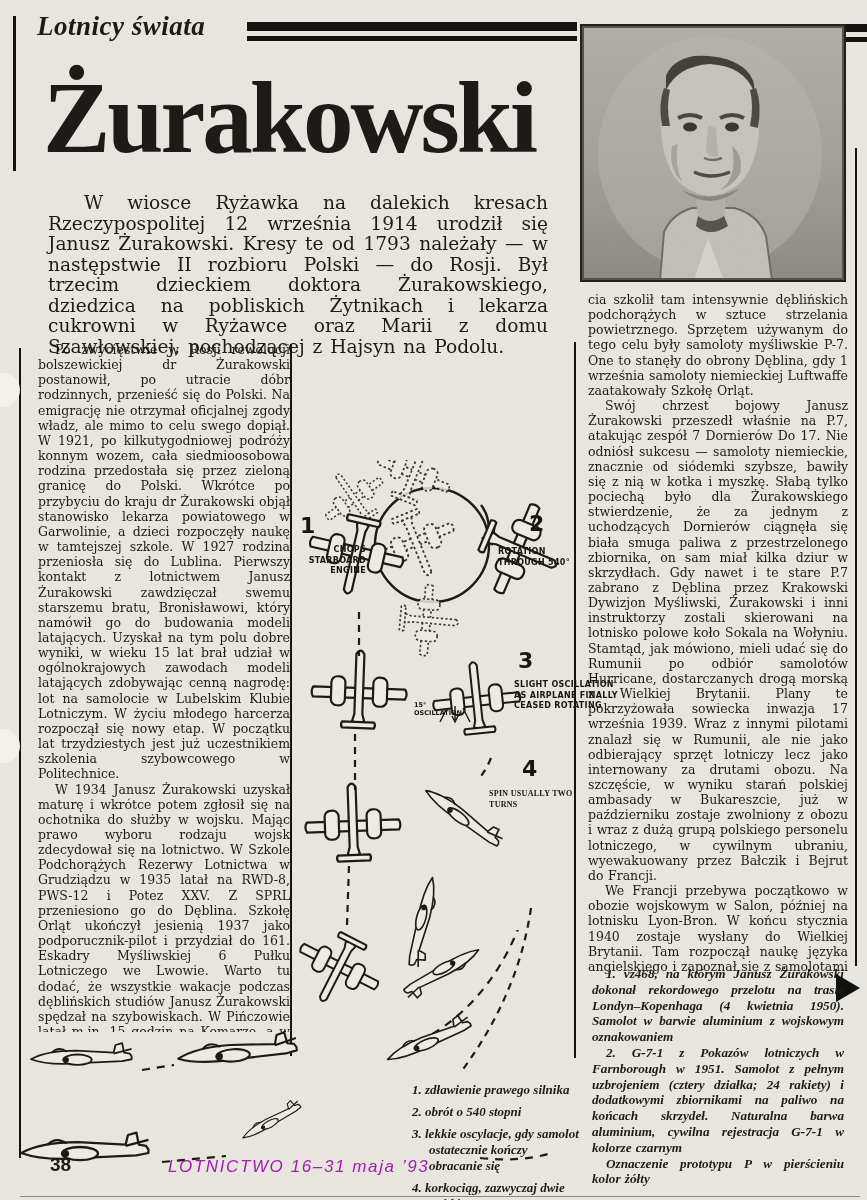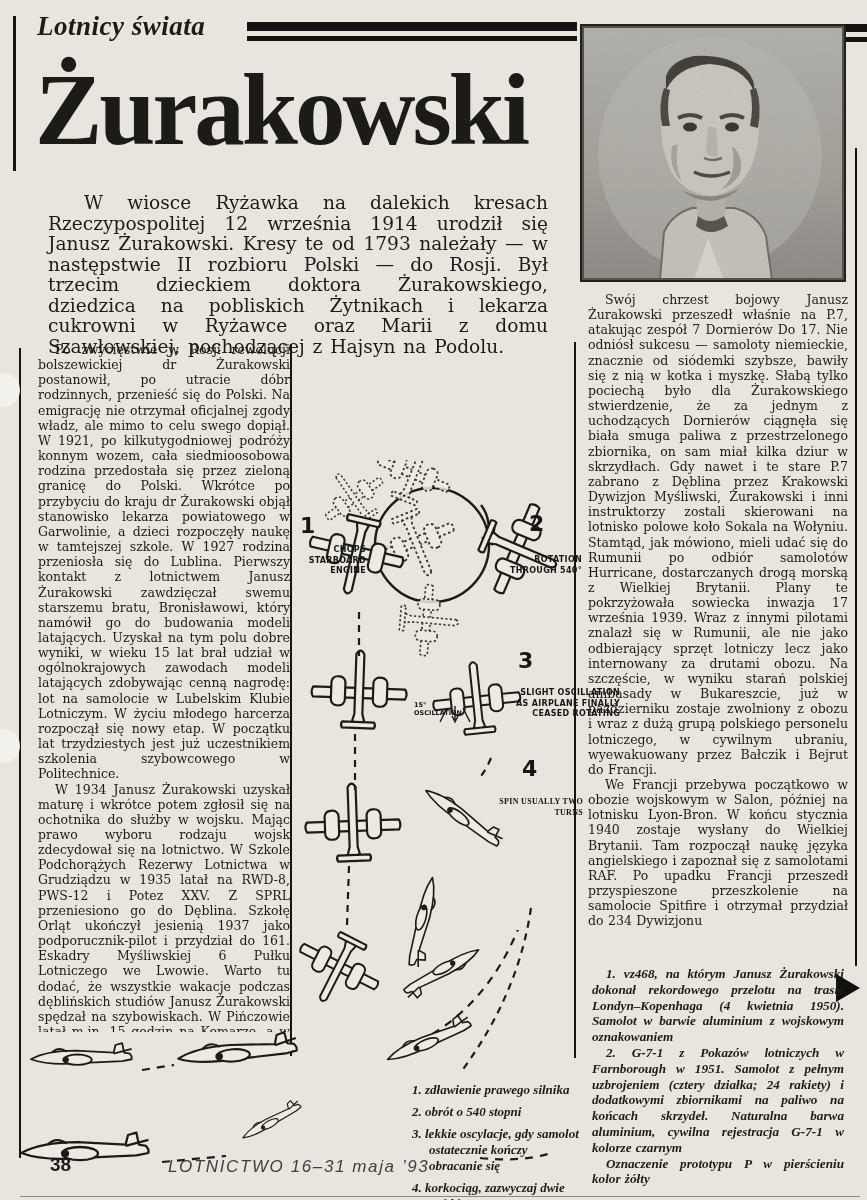--- a/index.html
+++ b/index.html
@@ -42,40 +42,40 @@
   .col-right{left:588px; top:292px; width:260px; height:682px;}
   
   .hole{position:absolute; width:36px; height:36px; border-radius:50%; background:#f3f1eb; box-shadow:inset 1px 0 2px rgba(0,0,0,.12);}
   .hole1{left:-16px; top:372px;}
   .hole2{left:-16px; top:728px;}
   
   .photo{position:absolute; left:580px; top:24px; width:266px; height:258px; border:2px solid #22201c; background:#a3a09a; box-sizing:border-box;}
   
   .dnum{position:absolute; font:700 22px/1 "DejaVu Sans", sans-serif; color:#181613;}
   .dlab{position:absolute; font:700 8px/10.5px "DejaVu Sans", sans-serif; color:#181613; letter-spacing:.3px;}
-  .dlab.center{text-align:right;margin-top:8px;}
+  .dlab.center{text-align:left;}
   .dnote{position:absolute; font:700 6.5px/7.5px "DejaVu Sans", sans-serif; text-align:left; color:#181613;}
   
   .seq-captions{
     position:absolute; left:406px; top:1076px; width:180px;
     font:italic 700 13px/16px "Liberation Serif", serif;
   }
   .seq-captions p{margin:6px; padding-left:17px; text-indent:-17px;}
   .plate-captions{
     position:absolute; left:592px; top:966px; width:252px;
     font:italic 700 13.2px/15.8px "Liberation Serif", serif; text-align:justify; word-spacing:1px;
   }
   .plate-captions p{margin:0; text-indent:14px;}
   .arrow-right{
     position:absolute; left:836px; top:974px; width:0; height:0;
     border-left:24px solid #111; border-top:14px solid transparent; border-bottom:14px solid transparent;
   }
   
   .pageno{position:absolute; left:50px; top:1155px; font:700 19px/1 "Liberation Sans", sans-serif;}
-  .mag{position:absolute; left:168px; top:1158px; font:italic 400 17px/1 "Liberation Sans", sans-serif; letter-spacing:1.6px; color:#404040;}
+  .mag{position:absolute; left:168px; top:1158px; font:italic 400 17px/1 "Liberation Sans", sans-serif; letter-spacing:1.6px; color:#a21caf;}
   .bottomline{position:absolute; left:20px; top:1196px; width:840px; height:1px; background:#8d8a83;}
   .art{position:absolute;}
 </style>
 </head>
 <body>
 
 <div class="page">
 
   <svg width="0" height="0" style="position:absolute" aria-hidden="true">
     <defs>
@@ -95,21 +95,21 @@
       </g>
     </defs>
   </svg>
 
   <div class="vrule r-title"></div>
   <div class="kicker">Lotnicy świata</div>
   <div class="hrule r-hdr1"></div>
   <div class="hrule r-hdr2"></div>
   <div class="hrule r-stub1"></div>
   <div class="hrule r-stub2"></div>
-  <h1 class="title" style="margin:8px">Żurakowski</h1>
+  <h1 class="title" style="margin:16px">Żurakowski</h1>
 
   <div class="photo">
     <svg width="262" height="254" viewBox="0 0 262 254">
       <defs>
         <linearGradient id="bgph" x1="0" y1="0" x2="0" y2="1">
           <stop offset="0" stop-color="#b4b2ad"></stop>
             <stop offset=".55" stop-color="#a5a29c"></stop>
             <stop offset="1" stop-color="#8e8b86"></stop>
         </linearGradient>
         <filter id="grain">
@@ -152,20 +152,21 @@
   <div class="vrule r-outer"></div>
   <div class="hole hole1"></div>
   <div class="hole hole2"></div>
 
   <div class="bodycol col-left">
     <p class="ind">Po zwycięstwie w Rosji rewolucji bolszewickiej dr Żurakowski postanowił, po utracie dóbr rodzinnych, przenieść się do Polski. Na emigrację nie otrzymał oficjalnej zgody władz, ale mimo to celu swego dopiął. W 1921, po kilkutygodniowej podróży konnym wozem, cała siedmioosobowa rodzina przedostała się przez zieloną granicę do Polski. Wkrótce po przybyciu do kraju dr Żurakowski objął stanowisko lekarza powiatowego w Garwolinie, a dzieci rozpoczęły naukę w tamtejszej szkole. W 1927 rodzina przeniosła się do Lublina. Pierwszy kontakt z lotnictwem Janusz Żurakowski zawdzięczał swemu starszemu bratu, Bronisławowi, który namówił go do budowania modeli latających. Uzyskał na tym polu dobre wyniki, w wieku 15 lat brał udział w ogólnokrajowych zawodach modeli latających zdobywając cenną nagrodę: lot na samolocie w Lubelskim Klubie Lotniczym. W życiu młodego harcerza rozpoczął się nowy etap. W początku lat trzydziestych jest już uczestnikiem szkolenia szybowcowego w Politechnice.</p>
     <p class="ind">W 1934 Janusz Żurakowski uzyskał maturę i wkrótce potem zgłosił się na ochotnika do służby w wojsku. Mając prawo wyboru rodzaju wojsk zdecydował się na lotnictwo. W Szkole Podchorążych Rezerwy Lotnictwa w Grudziądzu w 1935 latał na RWD-8, PWS-12 i Potez XXV. Z SPRL przeniesiono go do Dęblina. Szkołę Orląt ukończył jesienią 1937 jako podporucznik-pilot i przydział do 161. Eskadry Myśliwskiej 6 Pułku Lotniczego we Lwowie. Warto tu dodać, że wszystkie wakacje podczas dęblińskich studiów Janusz Żurakowski spędzał na szybowiskach. W Pińczowie latał m.in. 15 godzin na Komarze, a w Bezmiechowej miał niegroźny wypadek na Delfinie, kiedy to podczas nocnego lotu żaglowego zaczepił skrzydłem o drzewo na stoku zbocza.</p>
 
   </div>
   <div class="bodycol col-right">
+    <p>cia szkolił tam intensywnie dęblińskich podchorążych w sztuce strzelania powietrznego. Sprzętem używanym do tego celu były samoloty myśliwskie P-7. One to stanęły do obrony Dęblina, gdy 1 września samoloty niemieckiej Luftwaffe zaatakowały Szkołę Orląt.</p>
     <p class="ind">Swój chrzest bojowy Janusz Żurakowski przeszedł właśnie na P.7, atakując zespół 7 Dornierów Do 17. Nie odniósł sukcesu — samoloty niemieckie, znacznie od siódemki szybsze, bawiły się z nią w kotka i myszkę. Słabą tylko pociechą było dla Żurakowskiego stwierdzenie, że za jednym z uchodzących Dornierów ciągnęła się biała smuga paliwa z przestrzelonego zbiornika, on sam miał kilka dziur w skrzydłach. Gdy nawet i te stare P.7 zabrano z Dęblina przez Krakowski Dywizjon Myśliwski, Żurakowski i inni instruktorzy zostali skierowani na lotnisko polowe koło Sokala na Wołyniu. Stamtąd, jak mówiono, mieli udać się do Rumunii po odbiór samolotów Hurricane, dostarczanych drogą morską z Wielkiej Brytanii. Plany te pokrzyżowała sowiecka inwazja 17 września 1939. Wraz z innymi pilotami znalazł się w Rumunii, ale nie jako odbierający sprzęt lotniczy lecz jako internowany za drutami obozu. Na szczęście, w wyniku starań polskiej ambasady w Bukareszcie, już w październiku zostaje zwolniony z obozu i wraz z dużą grupą polskiego personelu lotniczego, w cywilnym ubraniu, wyewakuowany przez Bałczik i Bejrut do Francji.</p>
     <p class="ind">We Francji przebywa początkowo w obozie wojskowym w Salon, później na lotnisku Lyon-Bron. W końcu stycznia 1940 zostaje wysłany do Wielkiej Brytanii. Tam rozpoczął naukę języka angielskiego i zapoznał się z samolotami RAF. Po upadku Francji przeszedł przyspieszone przeszkolenie na samolocie Spitfire i otrzymał przydział do 234 Dywizjonu</p>
   </div>
 
   <svg class="art" style="left:295px; top:460px;" width="285" height="622" viewBox="0 0 285 622">
     <g fill="none" stroke="#1c1b16" stroke-width="2.4">
       <circle cx="137" cy="85" r="57"></circle>
       <path d="M186,45 Q196,58 193,76"></path>
       <polygon points="188,78 199,70 197,84" fill="#1c1b16"></polygon>
     </g>

